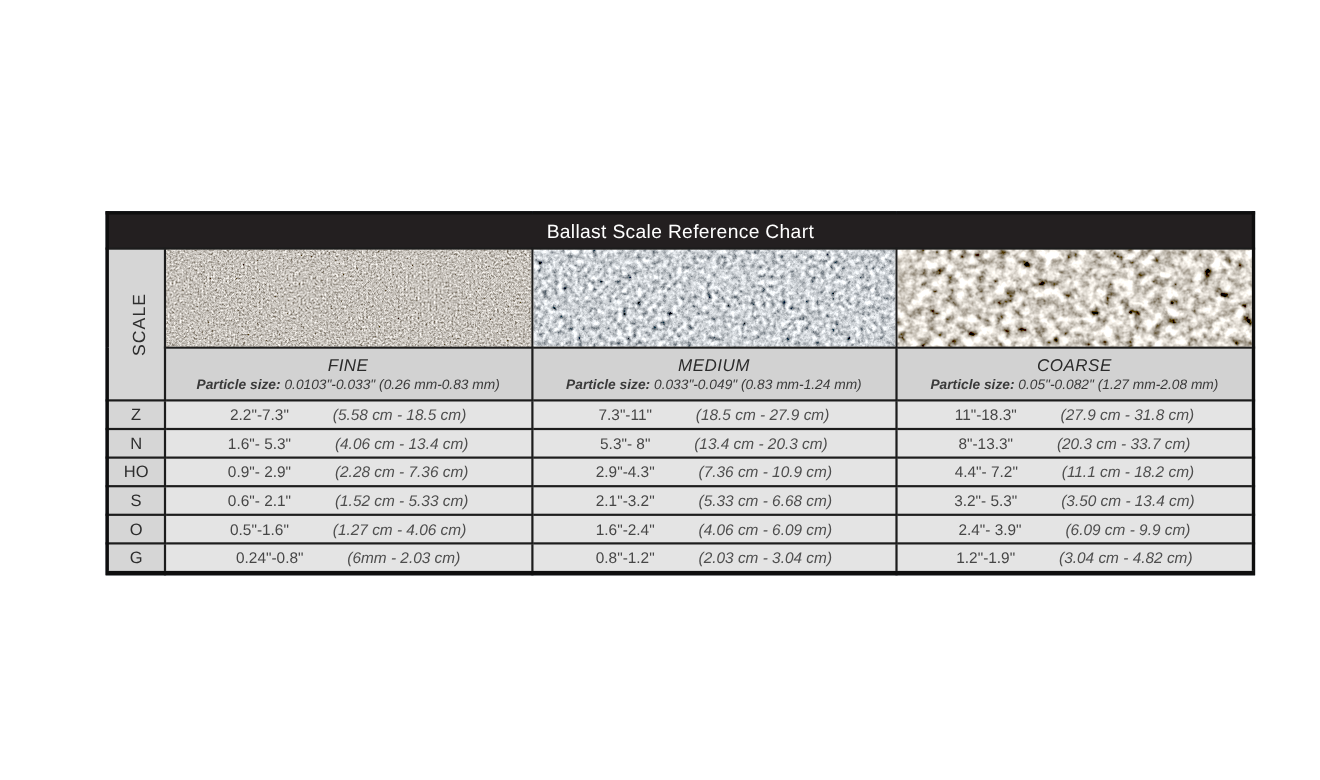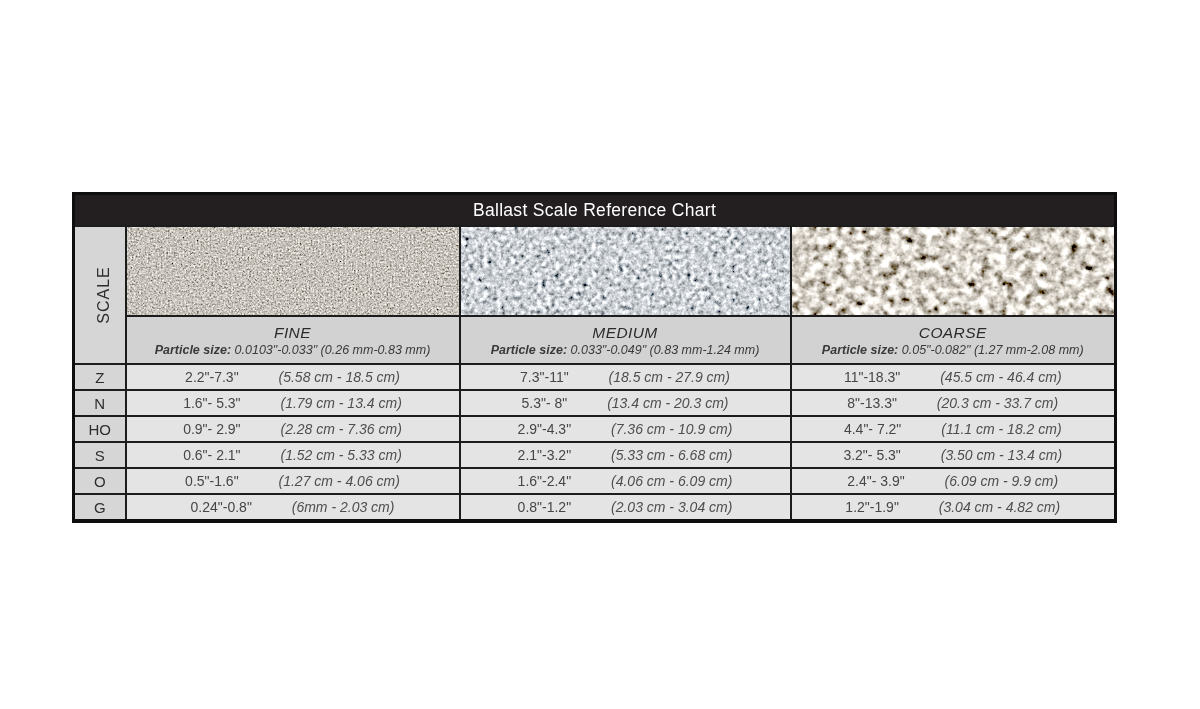--- a/index.html
+++ b/index.html
@@ -1,20 +1,20 @@
 <!DOCTYPE html>
 <html><head>
 <meta charset="utf-8">
 <style>
   html, body { margin: 0; padding: 0; background: #ffffff; }
   body { font-family: "Liberation Sans", sans-serif; }
   .page { position: relative; width: 1200px; height: 709px; background: #ffffff; overflow: hidden; }
 
   table.chart {
-    position: absolute; left: 72px; top: 192px;
+    position: absolute; left: 96px; top: 192px;
     width: 1042px; table-layout: fixed;
     border-collapse: collapse;
     border: 3px solid #0e0e0e;
     border-bottom-width: 4px;
     background: #0f172a;
   }
   table.chart td { border: 2px solid #1c1c1c; padding: 0; }
 
   td.title-bar {
     background: #231f20; height: 30px;
@@ -131,26 +131,26 @@
           <span class="particle-label">Particle size:</span>
           <span>0.05"-0.082" (1.27 mm-2.08 mm)</span>
         </div>
       </td>
     </tr>
 
     <tr>
       <td class="row-label">Z</td>
       <td class="size-cell"><span>2.2"-7.3"</span> <span class="size-cm">(5.58 cm - 18.5 cm)</span></td>
       <td class="size-cell"><span>7.3"-11"</span> <span class="size-cm">(18.5 cm - 27.9 cm)</span></td>
-      <td class="size-cell"><span>11"-18.3"</span> <span class="size-cm">(45.5 cm - 46.4 cm)</span></td>
+      <td class="size-cell"><span>11"-18.3"</span> <span class="size-cm">(27.9 cm - 31.8 cm)</span></td>
     </tr>
 
     <tr>
       <td class="row-label">N</td>
-      <td class="size-cell"><span>1.6"- 5.3"</span> <span class="size-cm">(1.79 cm - 13.4 cm)</span></td>
+      <td class="size-cell"><span>1.6"- 5.3"</span> <span class="size-cm">(4.06 cm - 13.4 cm)</span></td>
       <td class="size-cell"><span>5.3"- 8"</span> <span class="size-cm">(13.4 cm - 20.3 cm)</span></td>
       <td class="size-cell"><span>8"-13.3"</span> <span class="size-cm">(20.3 cm - 33.7 cm)</span></td>
     </tr>
 
     <tr>
       <td class="row-label">HO</td>
       <td class="size-cell"><span>0.9"- 2.9"</span> <span class="size-cm">(2.28 cm - 7.36 cm)</span></td>
       <td class="size-cell"><span>2.9"-4.3"</span> <span class="size-cm">(7.36 cm - 10.9 cm)</span></td>
       <td class="size-cell"><span>4.4"- 7.2"</span> <span class="size-cm">(11.1 cm - 18.2 cm)</span></td>
     </tr>

